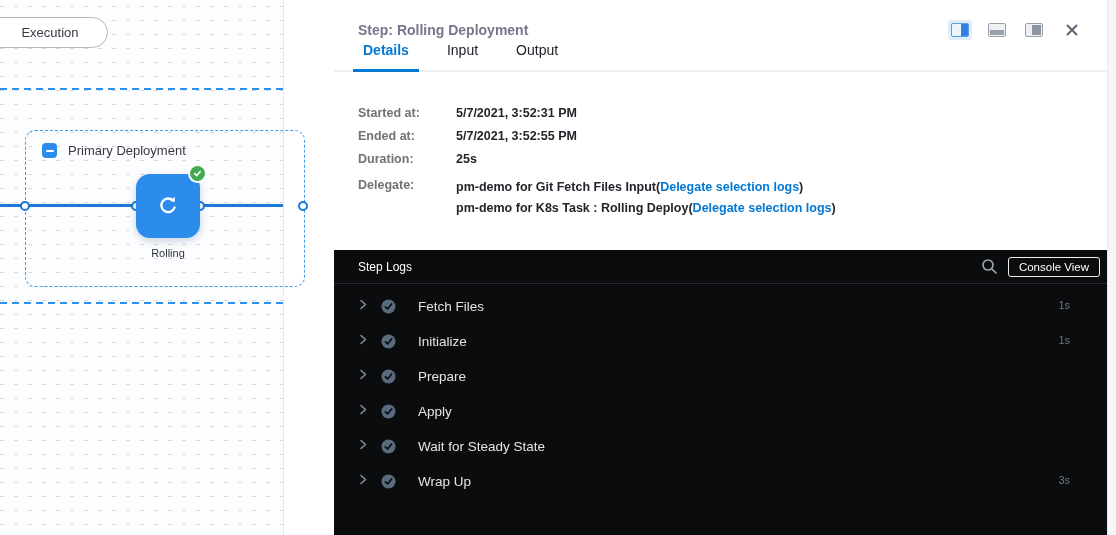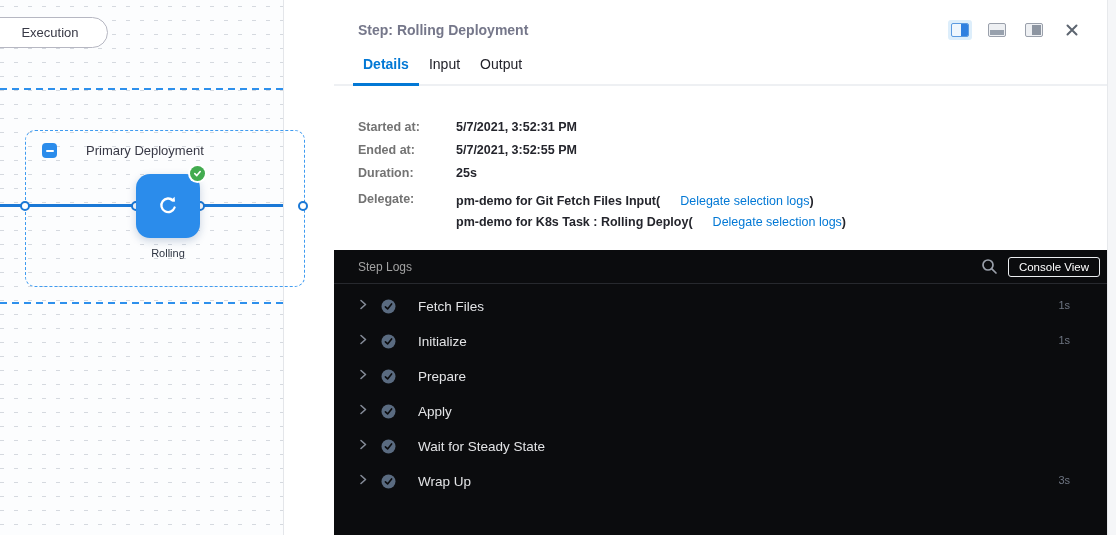--- a/index.html
+++ b/index.html
@@ -20,21 +20,21 @@
   .dash-line.top { top:88px; } .dash-line.bottom { top:302px; }
   .exec-line { position:absolute; left:0; top:204px; width:100%; height:3px; background:#1a78d6; }
   .connector { position:absolute; top:201px; width:10px; height:10px; border:2px solid #1a78d6;
     border-radius:50%; background:#fff; }
   .exec-pill { position:absolute; left:-22px; top:17px; width:130px; height:31px; z-index:3;
     background:#fff; border:1px solid #b6b7c2; border-radius:16px;
     display:flex; align-items:center; justify-content:center; padding-left:14px;
     font-size:13px; color:#383946; }
   .group-box { position:absolute; left:25px; top:130px; width:280px; height:157px;
     border:1.6px dashed #3f9bf0; border-radius:10px; }
-  .group-header { position:absolute; left:42px; top:143px; display:flex; align-items:center; gap:29px; z-index:2; }
+  .group-header { position:absolute; left:42px; top:143px; display:flex; align-items:center; gap:11px; z-index:2; }
   .minus-icon { width:15px; height:15px; background:#2b8ceb; border-radius:4px; position:relative; cursor:pointer; }
   .minus-icon::after { content:""; position:absolute; left:3.5px; top:6.5px; width:8px; height:2px;
     background:#fff; border-radius:1px; }
   .group-label { font-size:13px; color:#383946; }
   .node { position:absolute; left:136px; top:174px; width:64px; height:64px; border-radius:14px;
     background:#2b8ceb; box-shadow:0 3px 8px rgba(20,60,120,.22);
     display:flex; align-items:center; justify-content:center; z-index:2; cursor:pointer; }
   .badge { position:absolute; left:188px; top:164px; width:19px; height:19px; border-radius:50%;
     background:#fff; display:flex; align-items:center; justify-content:center; z-index:3; }
   .badge-inner { width:15px; height:15px; border-radius:50%; background:#42ab4f;
@@ -56,39 +56,39 @@
   .licon.split-right::after { content:""; position:absolute; top:0; bottom:0; right:0; width:45%;
     background:#2f80e0; border-radius:0 1px 1px 0; }
   .licon.bottom-view { border:1px solid #9aa0ab; background:#eef0f3; }
   .licon.bottom-view::after { content:""; position:absolute; left:1px; right:1px; bottom:1px; height:5px;
     background:#98a1ad; }
   .licon.right-view { border:1px solid #9aa0ab; background:#eef0f3; }
   .licon.right-view::after { content:""; position:absolute; top:1px; bottom:1px; right:1px; width:9px;
     background:#8d95a1; }
   .close-btn { margin-left:6px; cursor:pointer; display:flex; }
 
-  .tabs { display:flex; padding-left:19px; margin-top:16px; border-bottom:2px solid #eef0f3; }
+  .tabs { display:flex; gap:18px; padding-left:19px; margin-top:2px; border-bottom:2px solid #eef0f3; }
   .tab { padding:0 10px 12px; font-size:14px; color:#22222a; position:relative; cursor:pointer; }
   .tab.active { color:#0278d5; font-weight:600; }
   .tab.active::after { content:""; position:absolute; left:0; right:0; bottom:-2px; height:3px;
     background:#0278d5; }
 
   .details { padding:33px 24px 0; flex:1; }
   .drow { display:flex; margin-bottom:7px; font-size:12.5px; line-height:16px; }
   .dlabel { width:98px; flex-shrink:0; color:#737373; font-weight:600; }
   .dvalue { color:#24252c; font-weight:600; }
   .drow.delegate { margin-top:10px; }
   .dvalue .dline { line-height:21px; }
-  .dlink { color:#0278d5; font-weight:400; text-decoration:none; cursor:pointer;padding-left:20px; }
+  .dlink { color:#0278d5; font-weight:700; text-decoration:none; cursor:pointer; }
 
   
   .logs { height:285px; background:#0b0c0e; display:flex; flex-direction:column; }
   .logs-header { height:34px; flex-shrink:0; display:flex; align-items:center;
     justify-content:space-between; padding:0 7px 0 24px; border-bottom:1px solid #27292e; }
-  .logs-title { font-size:12px; color:#a3a3a3; }
+  .logs-title { font-size:12px; color:#ffffff; }
   .logs-controls { display:flex; align-items:center; gap:10px; }
   .search-btn { display:flex; cursor:pointer; }
   .console-btn { background:transparent; border:1px solid #eceff1; border-radius:3px; color:#fff;
     font-size:11.5px; font-family:inherit; height:20px; padding:0 10px; display:flex;
     align-items:center; cursor:pointer; }
   .log-rows { padding-top:15px; }
   .log-row { height:35px; display:flex; padding:0 37px 0 24px; cursor:pointer; }
   .chevron-icon { display:flex; margin-right:13px; cursor:pointer; }
   .check-icon { display:flex; margin-right:22px; }
   .log-label { flex:1; font-size:13.5px; color:#e3e4e6; }

